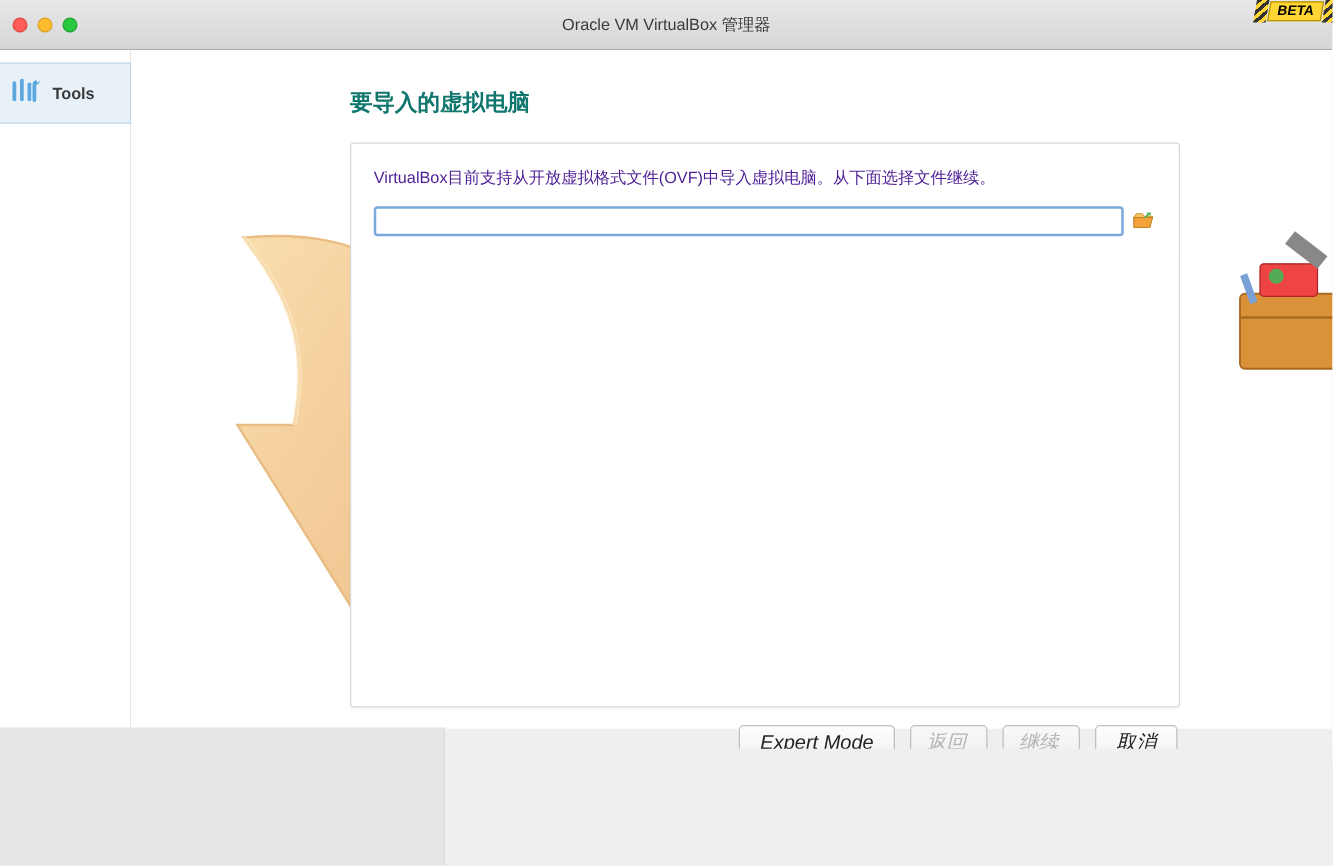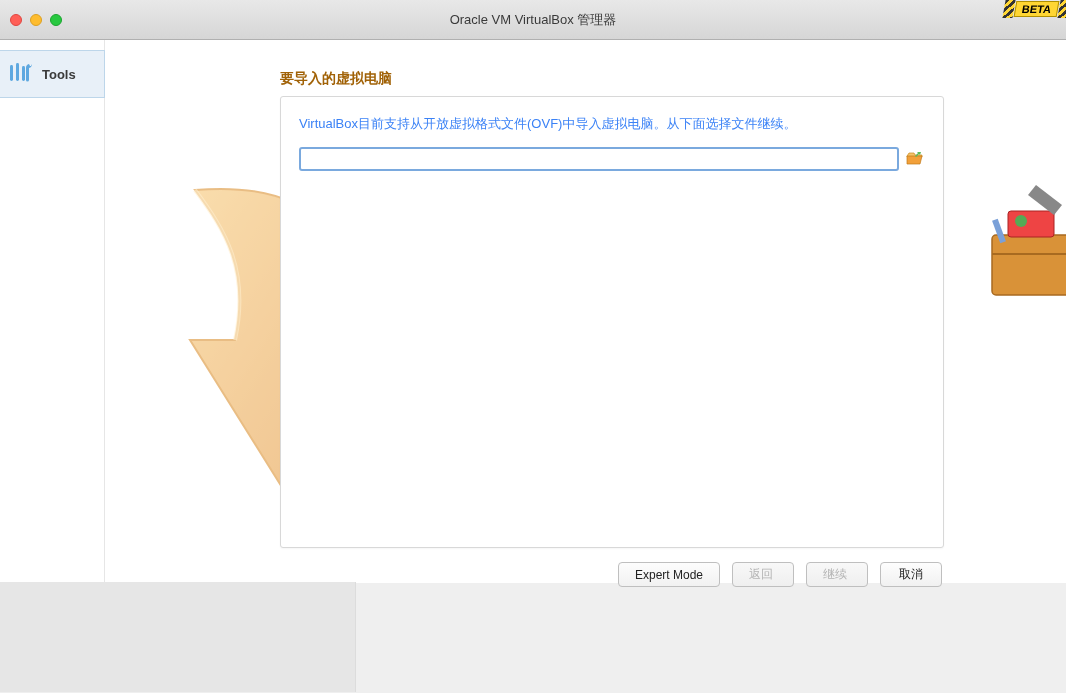--- a/index.html
+++ b/index.html
@@ -118,36 +118,36 @@
     .toolbox svg { width: 100%; height: 100%; }
     
     .dialog {
       position: absolute;
       left: 175px;
       top: 30px;
       width: 664px;
       z-index: 10;
     }
     .dialog-title {
-      font-size: 14px;
+      font-size: 18px;
       font-weight: 700;
-      color: #a16207;
-      margin-bottom: 8px;
+      color: #0f766e;
+      margin-bottom: 20px;
     }
     .dialog-panel {
       background: #fff;
       border: 1px solid #d8d8d8;
       border-radius: 3px;
       height: 452px;
       padding: 18px 18px 0 18px;
       box-shadow: 0 1px 2px rgba(0,0,0,0.04);
     }
     .instr {
       font-size: 13px;
-      color: #3b82f6;
+      color: #4c1d95;
       margin-bottom: 14px;
     }
     .input-row {
       display: flex;
       align-items: center;
       gap: 6px;
     }
     .file-input {
       flex: 1;
       height: 24px;
@@ -167,28 +167,29 @@
       justify-content: center;
     }
     .browse-btn svg { width: 18px; height: 18px; }
     .button-row {
       display: flex;
       justify-content: flex-end;
       gap: 12px;
       padding: 14px 2px 0 0;
     }
     .btn {
-      font-size: 12px;
+      font-size: 16px;
       padding: 3px 16px;
       border-radius: 4px;
       border: 1px solid #bfbfbf;
       background: linear-gradient(#fdfdfd, #f1f1f1);
       cursor: pointer;
       color: #222;
       min-width: 62px;
+      font-style: italic;
     }
     .btn[disabled] {
       color: #b4b4b4;
       cursor: default;
       background: linear-gradient(#f8f8f8,#efefef);
       padding-left: 12px;
     }
     .footer-region {
       position: absolute;
       left: 0;

